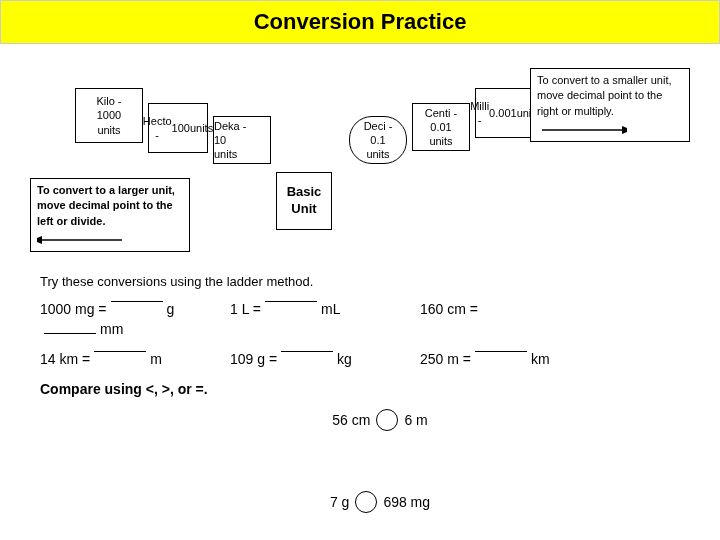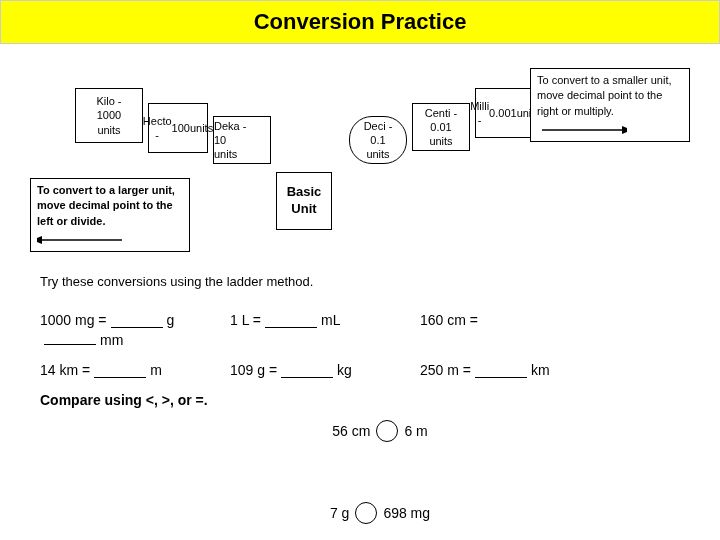--- a/index.html
+++ b/index.html
@@ -132,21 +132,21 @@
       width: 160px;
       font-weight: bold;
     }
 
     .content-area {
       padding: 6px 40px 0 40px;
     }
 
     .instruction {
       font-size: 13px;
-      margin-bottom: 23px;
+      margin-bottom: 12px;
     }
 
     .problems {
       font-size: 14px;
     }
 
     .blank {
       display: inline-block;
       border-bottom: 1.5px solid black;
       width: 52px;
@@ -177,21 +177,21 @@
     .circle {
       width: 22px;
       height: 22px;
       border: 1.5px solid black;
       border-radius: 50%;
       display: inline-block;
     }
 
     .prob-col {
       display: inline-flex;
-      align-items: flex-end;
+      align-items: flex-start;
       gap: 2px;
       min-width: 190px;
     }
   </style>
 </head>
 <body>
 
 <div class="title-bar">
   <span>Conversion Practice</span>
 </div>

